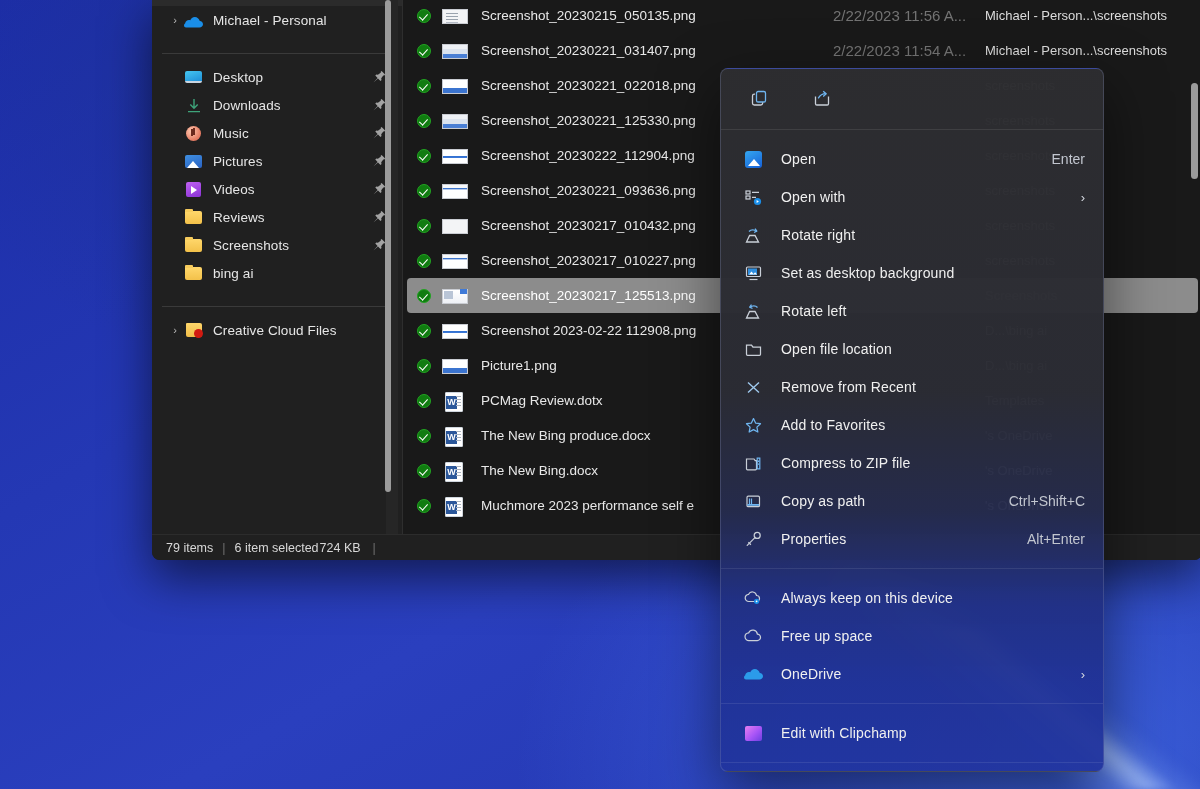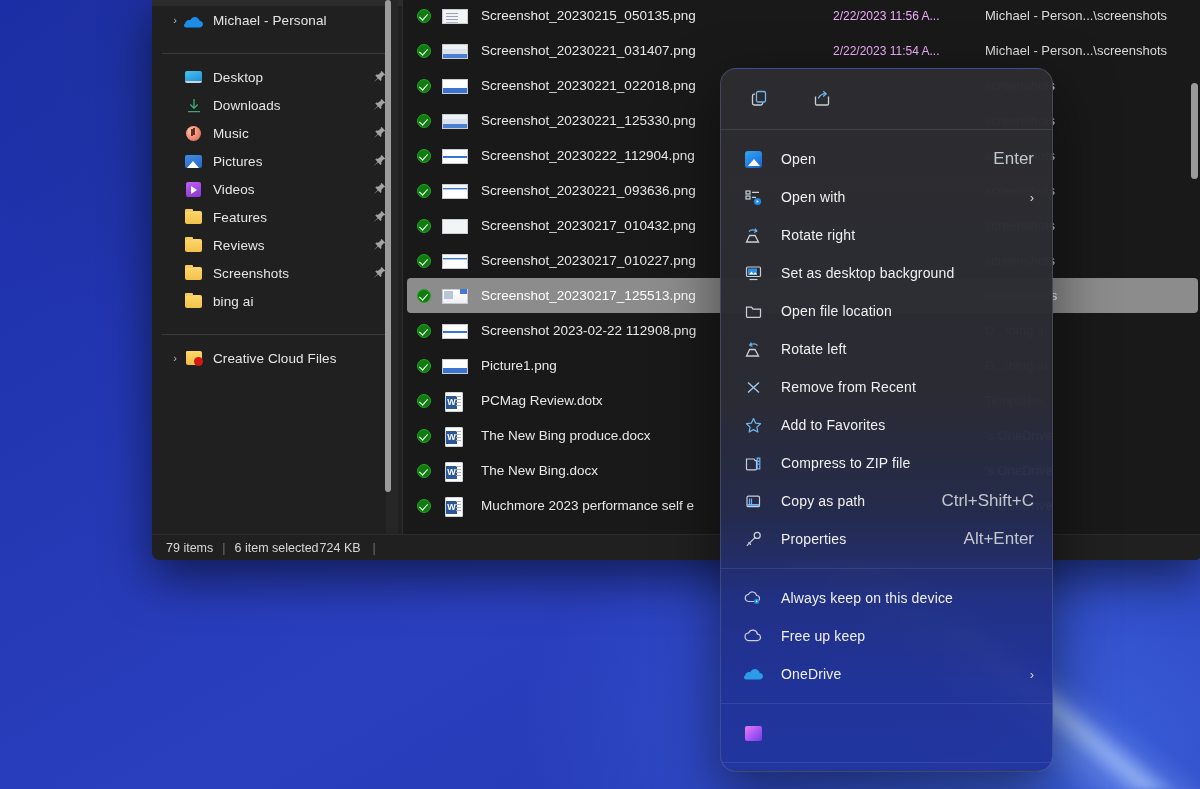--- a/index.html
+++ b/index.html
@@ -271,21 +271,21 @@
     text-align:center; line-height:13px;
   }
   .word-icon:after {
     content:""; position:absolute; right:1px; top:3px;
     width:5px; height:1px; background:#aab3bf;
     box-shadow: 0 3px 0 #aab3bf, 0 6px 0 #aab3bf, 0 9px 0 #aab3bf;
   }
   .fname { flex: 1; overflow: hidden; text-overflow: clip; }
   .col-date {
     width: 150px; flex: 0 0 150px;
-    font-size: 12px; color: #f0abfc;
+    font-size: 15px; color: #737373;
   }
   .col-loc {
     width: 215px; flex: 0 0 215px;
     font-size: 13px; color: #dcdcdc;
     padding-left: 2px;
     overflow: hidden;
   }
   .row.selected .col-loc { color: #ffffff; }
   .list-scrollbar {
     position: absolute; right: 4px; top: 85px;
@@ -304,22 +304,22 @@
     color: #d8d8d8;
     gap: 0;
   }
   .sb-sep { color: #6e6e6e; padding: 0 9px; }
   .sb-tail { color: #6e6e6e; padding-left: 12px; }
 
   
   .ctxmenu {
     position: absolute;
     left: 720px; top: 68px;
-    width: 333px; height: 704px;
-    border-radius: 16px;
+    width: 384px; height: 704px;
+    border-radius: 8px;
     border: 1px solid rgba(120,130,170,0.33);
     box-shadow: 0 22px 60px rgba(0,0,0,0.5);
     overflow: hidden;
     background:
       linear-gradient(180deg,
         rgba(45,45,48,0.985) 0%,
         rgba(43,44,52,0.985) 46%,
         rgba(38,44,78,0.97) 63%,
         rgba(33,48,131,0.955) 76%,
         rgba(32,50,150,0.95) 88%,
@@ -353,21 +353,21 @@
     border-radius: 4px;
     white-space: nowrap;
   }
   .ctx-ico {
     width: 22px; height: 20px; flex: 0 0 22px;
     margin-right: 17px;
     display: flex; align-items: center; justify-content: center;
     color: #6fb5f0;
   }
   .ctx-label { flex: 1; letter-spacing: .15px; }
-  .ctx-accel { color: #c2c6cf; font-size: 17px; }
+  .ctx-accel { color: #c2c6cf; font-size: 14px; }
   .ctx-chev { color: #d4d8e0; font-size: 13px; margin-left: 10px; }
   .ctx-gap { height: 7px; }
 
   .clip-ico {
     width: 17px; height: 15px;
     border-radius: 2px;
     background: linear-gradient(135deg,#e77ff0 0%, #a855f7 55%, #6d3fe0 100%);
   }
 </style>
 </head>
@@ -437,30 +437,20 @@
             <span class="pin"><svg viewBox="0 0 14 14" width="14" height="14" fill="#cfcfcf">
                 <path d="M9.6 0.9 8.5 2l.5.5-3.1 2.3-1.6-.3-1 1L5.6 8 1.4 12.6 6 8.4l2.5 2.5 1-1-.3-1.6 2.3-3.1.5.5 1.1-1.1z"></path>
               </svg></span>
           </div>
           <div class="nav-row">
             <span class="nav-chev empty">›</span>
             <span class="nav-icon">
               <span class="ic-video"></span>
             </span>
             <span class="nav-label">Videos</span>
-            <span class="pin"><svg viewBox="0 0 14 14" width="14" height="14" fill="#cfcfcf">
-                <path d="M9.6 0.9 8.5 2l.5.5-3.1 2.3-1.6-.3-1 1L5.6 8 1.4 12.6 6 8.4l2.5 2.5 1-1-.3-1.6 2.3-3.1.5.5 1.1-1.1z"></path>
-              </svg></span>
-          </div>
-          <div class="nav-row">
-            <span class="nav-chev empty">›</span>
-            <span class="nav-icon">
-              <span class="ic-folder"></span>
-            </span>
-            <span class="nav-label">Features</span>
             <span class="pin"><svg viewBox="0 0 14 14" width="14" height="14" fill="#cfcfcf">
                 <path d="M9.6 0.9 8.5 2l.5.5-3.1 2.3-1.6-.3-1 1L5.6 8 1.4 12.6 6 8.4l2.5 2.5 1-1-.3-1.6 2.3-3.1.5.5 1.1-1.1z"></path>
               </svg></span>
           </div>
           <div class="nav-row">
             <span class="nav-chev empty">›</span>
             <span class="nav-icon">
               <span class="ic-folder"></span>
             </span>
             <span class="nav-label">Reviews</span>
@@ -709,40 +699,40 @@
             <rect x="4" y="4.5" width="9" height="6.5" fill="#2f8fe0"></rect>
             <path d="M5 10.6l2.5-3 2 2.3 1.6-1.6 2 2.3H5z" fill="#fff"></path>
             <path d="M5.5 15.5h8" stroke="#c9cfd8" stroke-width="1.2"></path>
           </svg>
         </span>
         <span class="ctx-label">Set as desktop background</span>
         <span class="ctx-accel"></span>
       </div>
       <div class="ctx-item">
         <span class="ctx-ico">
-          <svg width="19" height="19" viewBox="0 0 19 19" fill="none" stroke="#c9cfd8" stroke-width="1.25">
-            <path d="M2.5 5.2h5l1.4 1.8h7.6v7.3a1 1 0 0 1-1 1h-12a1 1 0 0 1-1-1V5.2z"></path>
-          </svg>
-        </span>
-        <span class="ctx-label">Open file location</span>
-        <span class="ctx-accel"></span>
-      </div>
-      <div class="ctx-item">
-        <span class="ctx-ico">
           <svg width="19" height="19" viewBox="0 0 19 19" fill="none" stroke="#6fb5f0" stroke-width="1.3">
             <path d="M13.5 5.5c-2-2.2-5.4-2.2-7.4 0"></path>
             <path d="M7.5 2.6L5.7 5.2 8.5 6.5" stroke-linejoin="round"></path>
             <path d="M2.5 16h12L11 9.5H5.6z" stroke="#c9cfd8"></path>
           </svg>
         </span>
         <span class="ctx-label">Rotate left</span>
         <span class="ctx-accel"></span>
       </div>
       <div class="ctx-item">
         <span class="ctx-ico">
+          <svg width="19" height="19" viewBox="0 0 19 19" fill="none" stroke="#c9cfd8" stroke-width="1.25">
+            <path d="M2.5 5.2h5l1.4 1.8h7.6v7.3a1 1 0 0 1-1 1h-12a1 1 0 0 1-1-1V5.2z"></path>
+          </svg>
+        </span>
+        <span class="ctx-label">Open file location</span>
+        <span class="ctx-accel"></span>
+      </div>
+      <div class="ctx-item">
+        <span class="ctx-ico">
           <svg width="19" height="19" viewBox="0 0 19 19" fill="none" stroke="#9fc9ee" stroke-width="1.4">
             <path d="M4 4.5l11 10M15 4.5l-11 10"></path>
           </svg>
         </span>
         <span class="ctx-label">Remove from Recent</span>
         <span class="ctx-accel"></span>
       </div>
       <div class="ctx-item">
         <span class="ctx-ico">
           <svg width="19" height="19" viewBox="0 0 19 19" fill="none" stroke="#6fb5f0" stroke-width="1.25">
@@ -798,39 +788,40 @@
         </span>
         <span class="ctx-label">Always keep on this device</span>
         <span class="ctx-accel"></span>
       </div>
       <div class="ctx-item">
         <span class="ctx-ico">
           <svg width="19" height="19" viewBox="0 0 19 19" fill="none" stroke="#c9cfd8" stroke-width="1.25">
             <path d="M5 13.5h8.2a3.2 3.2 0 0 0 .2-6.4 4.6 4.6 0 0 0-8.7-1.3A3.3 3.3 0 0 0 5 13.5z"></path>
           </svg>
         </span>
-        <span class="ctx-label">Free up keep</span>
+        <span class="ctx-label">Free up space</span>
         <span class="ctx-accel"></span>
       </div>
       <div class="ctx-item">
         <span class="ctx-ico">
           <svg width="19" height="12" viewBox="0 0 19 12">
             <path d="M4.2 11.5h11.3c1.9 0 3.5-1.4 3.5-3.2 0-1.7-1.4-3.1-3.2-3.2C15.2 2.8 13.2 1 10.8 1 8.7 1 6.9 2.3 6.3 4.2 5.9 4 5.4 3.9 5 3.9 3 3.9 1.4 5.4 1.2 7.3 0.5 7.8 0 8.6 0 9.5c0 1.1 0.9 2 2 2z" fill="#2b9bea"></path>
           </svg>
         </span>
         <span class="ctx-label">OneDrive</span>
         <span class="ctx-accel"></span>
         <span class="ctx-chev">›</span>
       </div>
       <div class="ctx-gap"></div>
       <div class="ctx-sep"></div>
       <div class="ctx-gap"></div>
       <div class="ctx-item">
         <span class="ctx-ico">
           <span class="clip-ico"></span>
         </span>
+        <span class="ctx-label">Edit with Clipchamp</span>
         <span class="ctx-accel"></span>
       </div>
       <div class="ctx-gap"></div>
       <div class="ctx-sep"></div>
       <div class="ctx-gap"></div>
     </div>
 </div>
 
 </body></html>

